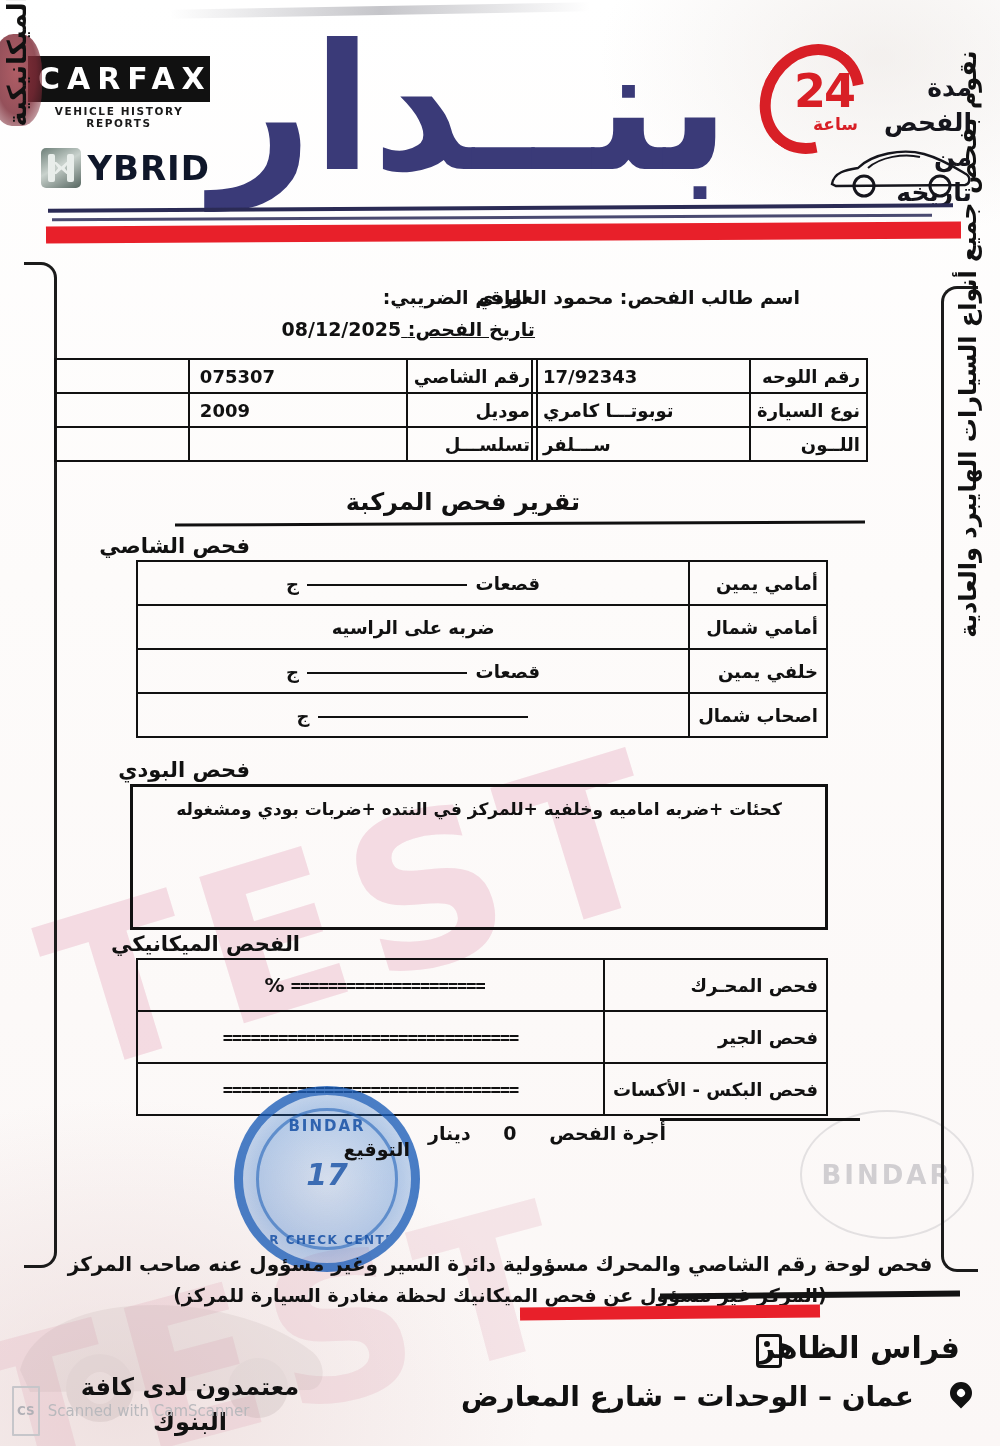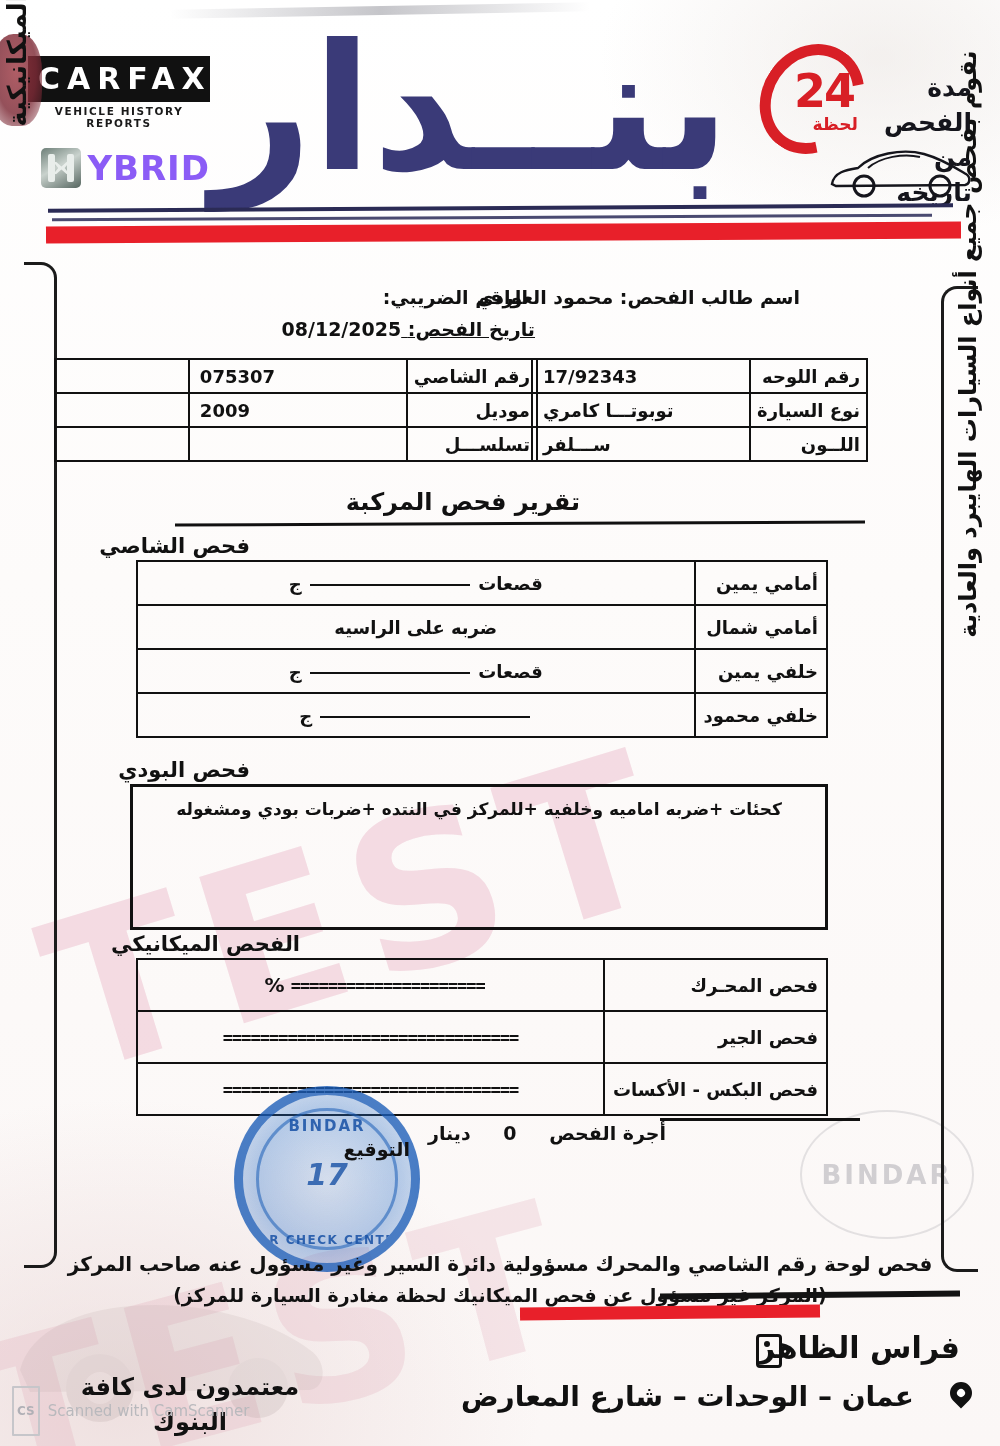--- a/index.html
+++ b/index.html
@@ -97,21 +97,21 @@
   }
   .hyb-mark::before { left:7px; top:6px; width:7px; height:28px; }
   .hyb-mark::after  { right:7px; top:6px; width:7px; height:28px; }
   .hyb-x {
     position:absolute; left:12px; top:14px; width:16px; height:12px;
     background:#e9eeeb;
     clip-path: polygon(0 0,30% 50%,0 100%,18% 100%,50% 62%,82% 100%,100% 100%,70% 50%,100% 0,82% 0,50% 38%,18% 0);
   }
   .hyb-text {
     font-size: 34px; font-weight: bold; letter-spacing: 1px;
-    color: #8b5cf6; direction: ltr;
+    color: #0f172a; direction: ltr;
   }
   .brand-ar {
     position: absolute; right: 270px; top: 20px;
     width: 450px; height: 200px;
     direction: rtl;
   }
   .brand-glyph {
     position: absolute; right: 0; top: 10px;
     font-size: 175px; font-weight: bold;
     color: #3a3a78; line-height: .9;
@@ -420,21 +420,21 @@
       <div class="hyb-text">YBRID</div>
     </div>
 
     <div class="brand-ar">
       <div class="brand-glyph">بنــدار</div>
     </div>
 
     <div class="badge24">
       <div class="badge-ring"></div>
       <div class="badge-num">24</div>
-      <div class="badge-hour">لحظة</div>
+      <div class="badge-hour">ساعة</div>
       <div class="badge-lines">
         <div>مدة الفحص</div>
         <div>من تاريخه</div>
       </div>
       <svg class="badge-car" viewBox="0 0 150 58">
         <path d="M8 44 C10 32 22 30 34 28 C48 14 78 8 100 14 C118 19 132 28 142 34 C147 37 146 44 141 45 L12 46 Z" fill="none" stroke="#15151c" stroke-width="2.4"></path>
         <path d="M44 28 C56 17 80 13 96 17" fill="none" stroke="#15151c" stroke-width="2"></path>
         <circle cx="40" cy="46" r="10" fill="none" stroke="#15151c" stroke-width="3"></circle>
         <circle cx="116" cy="46" r="10" fill="none" stroke="#15151c" stroke-width="3"></circle>
       </svg>
@@ -522,21 +522,21 @@
     </tr>
     <tr>
       <td class="lbl">خلفي يمين</td>
       <td class="val">
         <span>قصعات</span>
         <span class="fill-dash" style="width:160px"></span>
         <span>ج</span>
       </td>
     </tr>
     <tr>
-      <td class="lbl">خلفي محمود</td>
+      <td class="lbl">اصحاب شمال</td>
       <td class="val">
         <span></span>
         <span class="fill-dash" style="width:210px"></span>
         <span>ج</span>
       </td>
     </tr>
   </tbody>
     </table>
 
   <div class="sec-head" id="head-body">فحص البودي</div>

